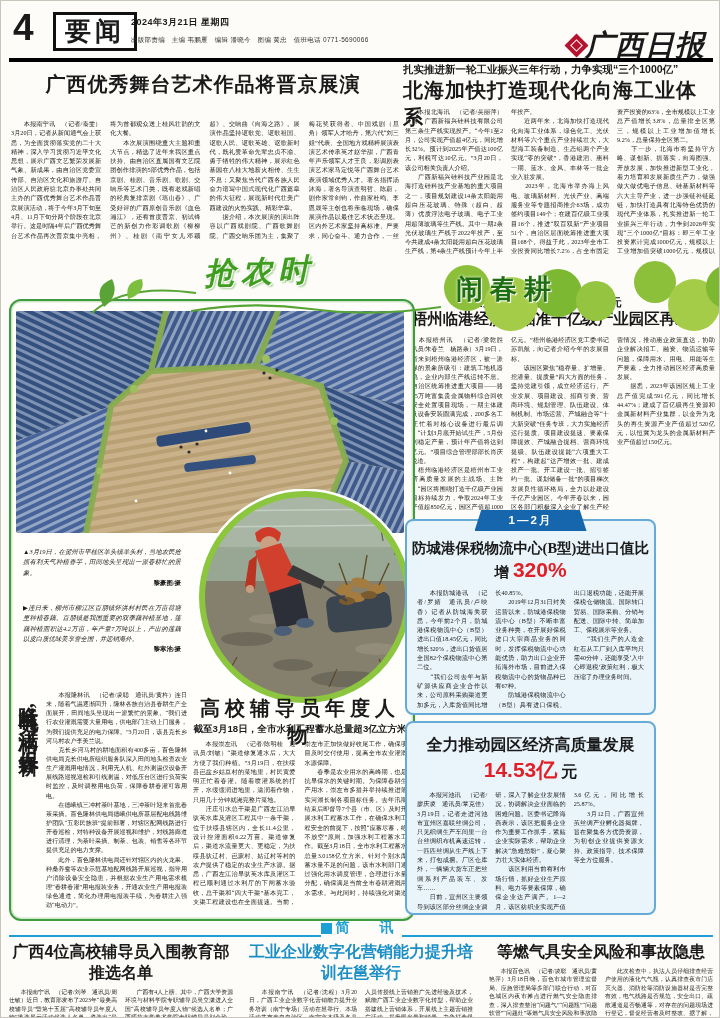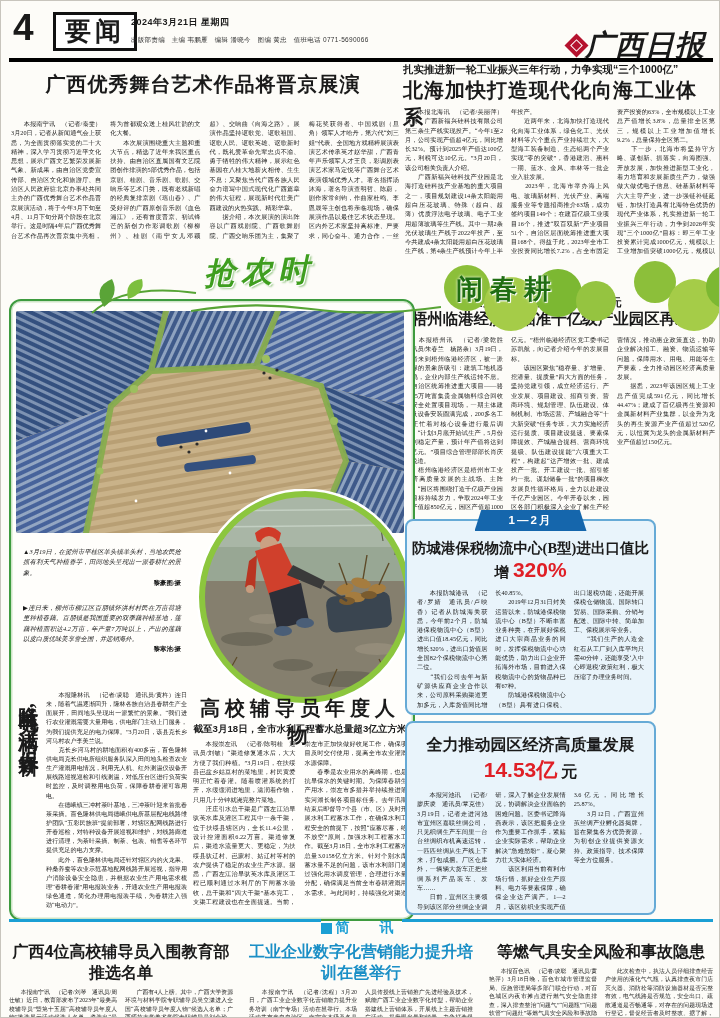--- a/index.html
+++ b/index.html
@@ -61,21 +61,21 @@
   
   .longlin{position:absolute;left:16px;top:690px;width:170px;height:220px;display:flex;gap:6px;}
   .vtitle{writing-mode:vertical-rl;font-size:20px;font-weight:900;line-height:1.15;letter-spacing:3px;height:218px;}
   .ll-body{flex:1;font-size:6.1px;line-height:1.5;text-align:justify;white-space:pre-line;overflow:hidden;}
   
   .cz-title{position:absolute;left:192px;top:694px;width:214px;text-align:center;font-size:20px;font-weight:900;letter-spacing:5px;}
   .cz-sub{position:absolute;left:190px;top:722px;width:218px;text-align:center;font-size:9.6px;font-weight:bold;font-family:"Liberation Sans","DejaVu Sans",sans-serif;}
   .cz-body{position:absolute;left:192px;top:738px;width:214px;height:172px;column-count:2;column-gap:9px;}
   
   .briefs{position:absolute;left:8px;top:918px;width:704px;}
-  .briefs-head{display:flex;align-items:flex-start;}
+  .briefs-head{display:flex;align-items:flex-end;}
   .briefs-head .line{flex:1;height:2.5px;background:#1b9fd4;}
   .briefs-label{color:#1b9fd4;font-size:14px;font-weight:900;letter-spacing:8px;display:flex;align-items:center;gap:4px;font-family:"Liberation Sans","DejaVu Sans",sans-serif;}
   .sq{width:11px;height:11px;background:#1b9fd4;display:inline-block;}
   .briefs-row{display:flex;gap:16px;margin-top:5px;}
   .brief{width:224px;}
   .brief h3{margin:0 0 4px 0;text-align:center;font-size:16px;font-weight:900;font-family:"Liberation Sans","DejaVu Sans",sans-serif;}
   .brief:nth-child(2) h3{color:#1b8fc6;}
   .brief .bbody{height:62px;column-count:2;column-gap:8px;font-size:5.8px;line-height:1.45;}
 </style>
 </head>

